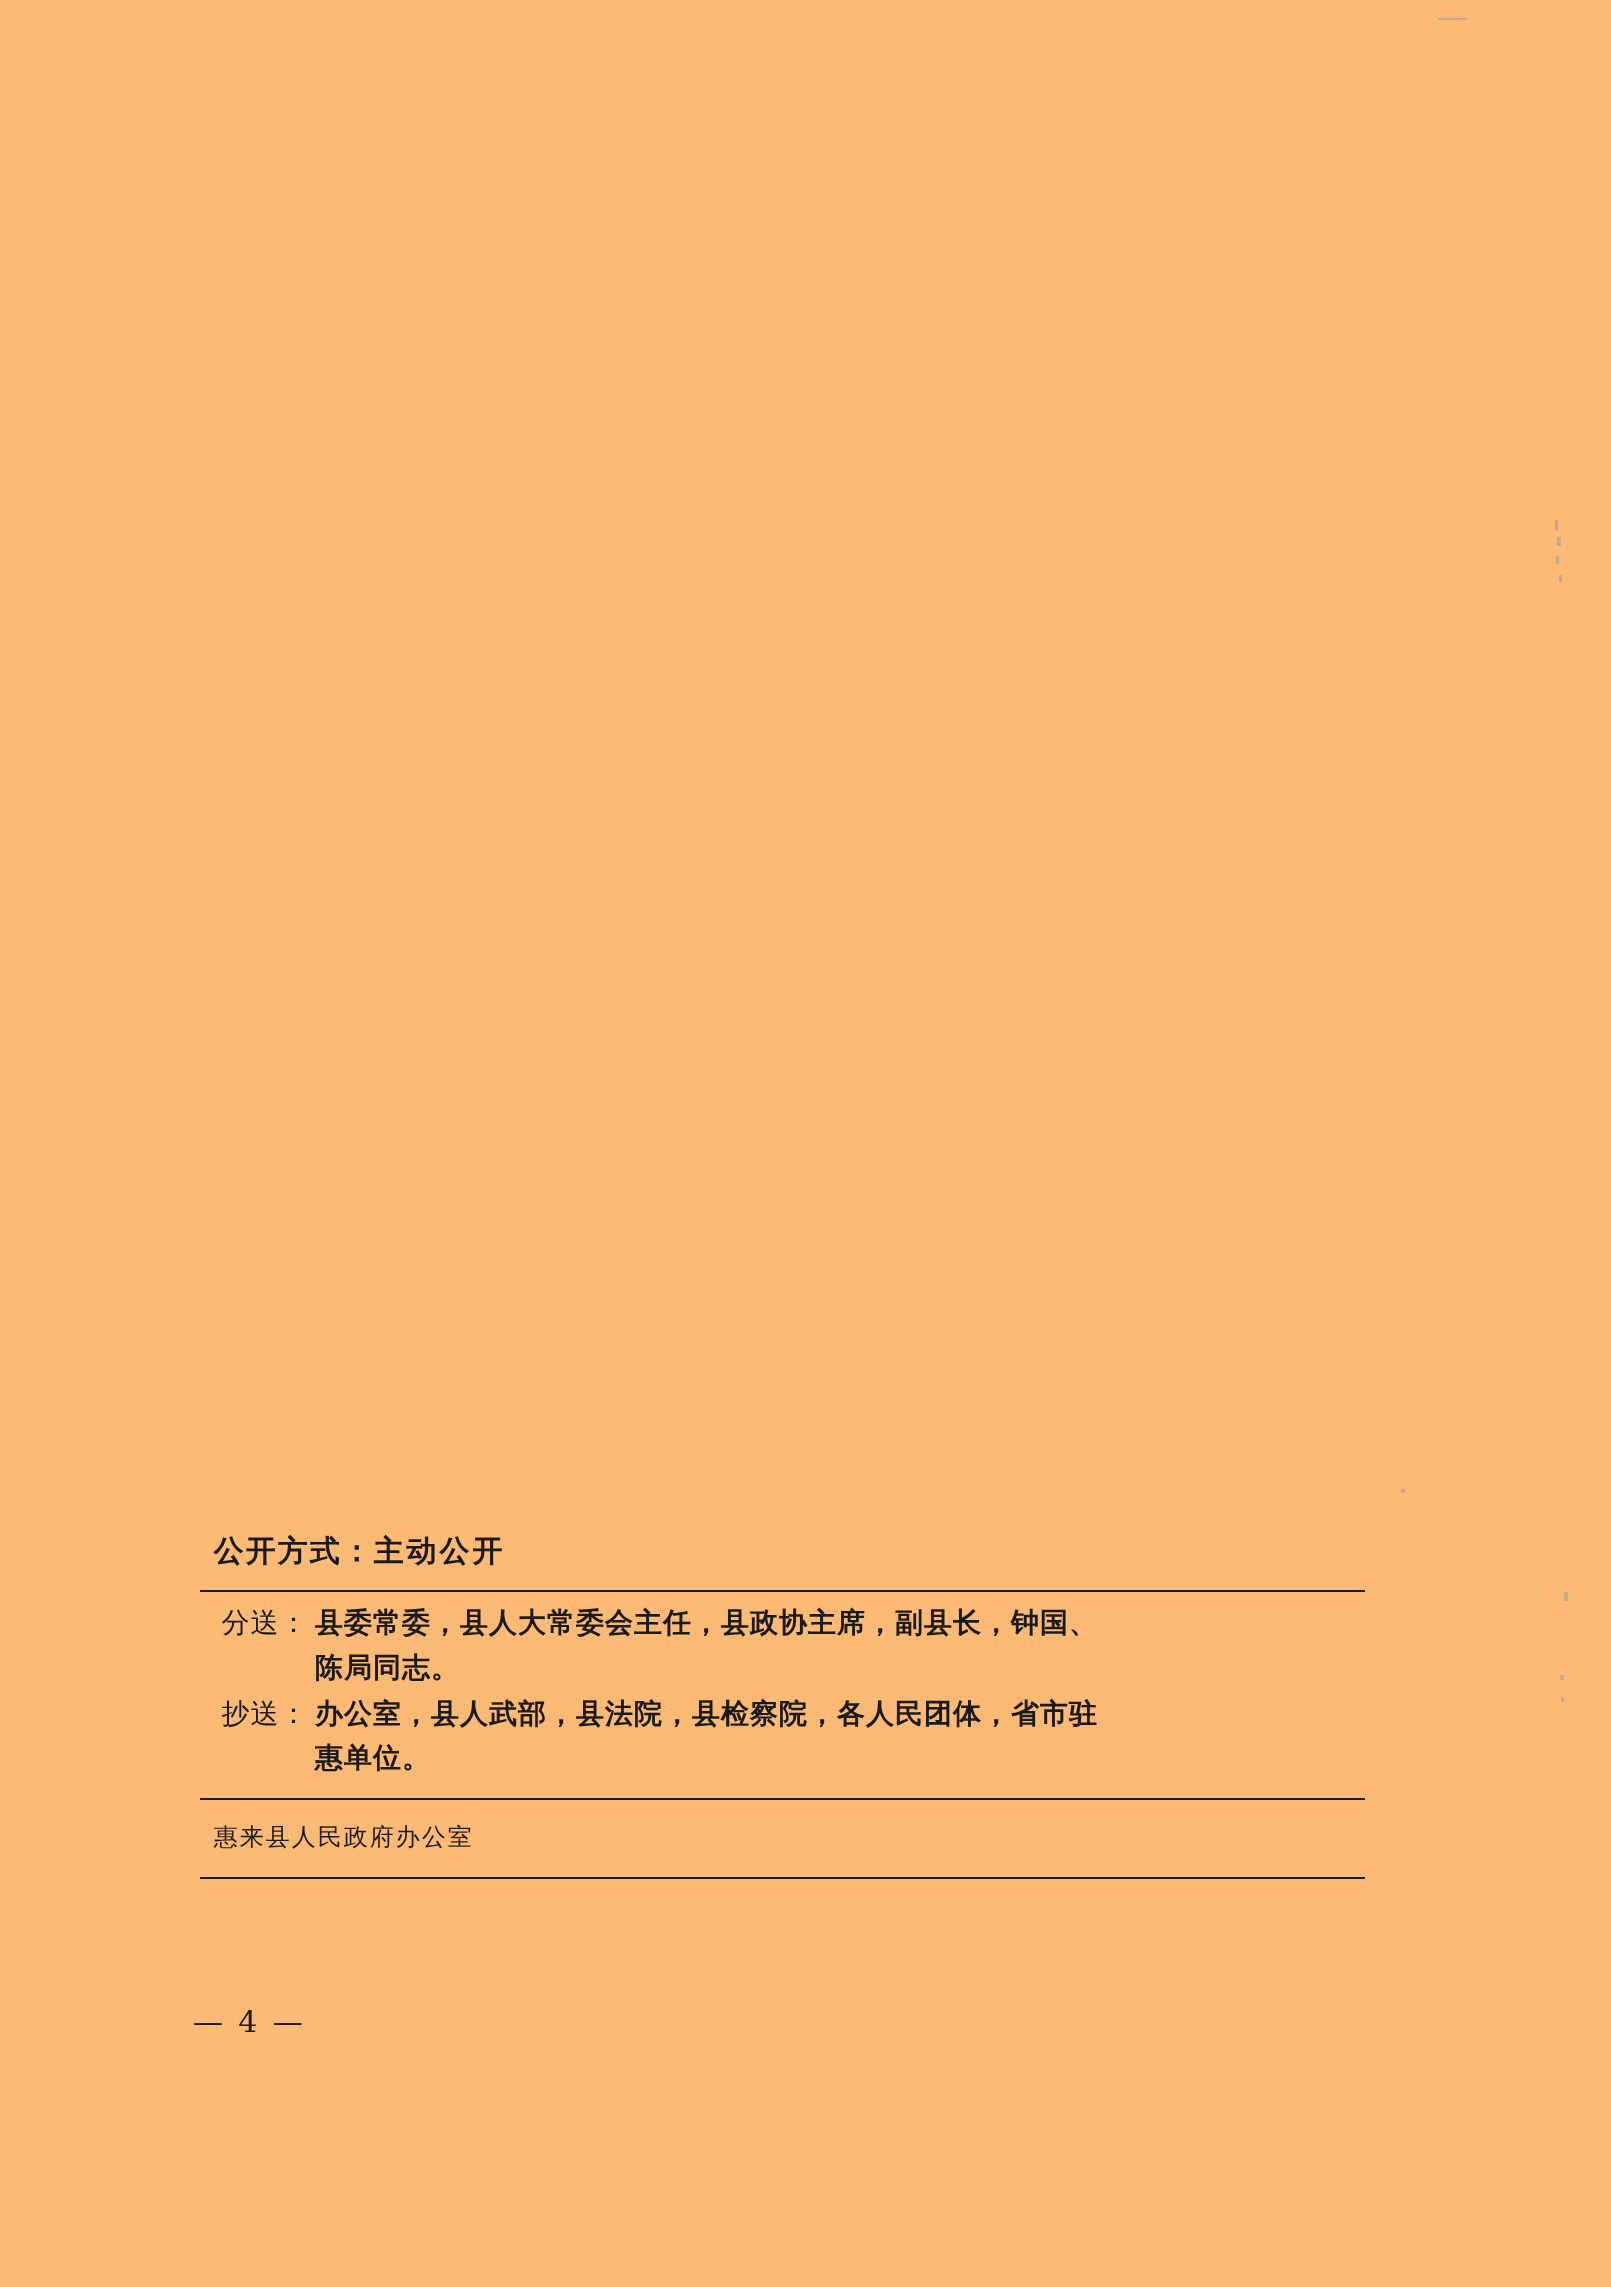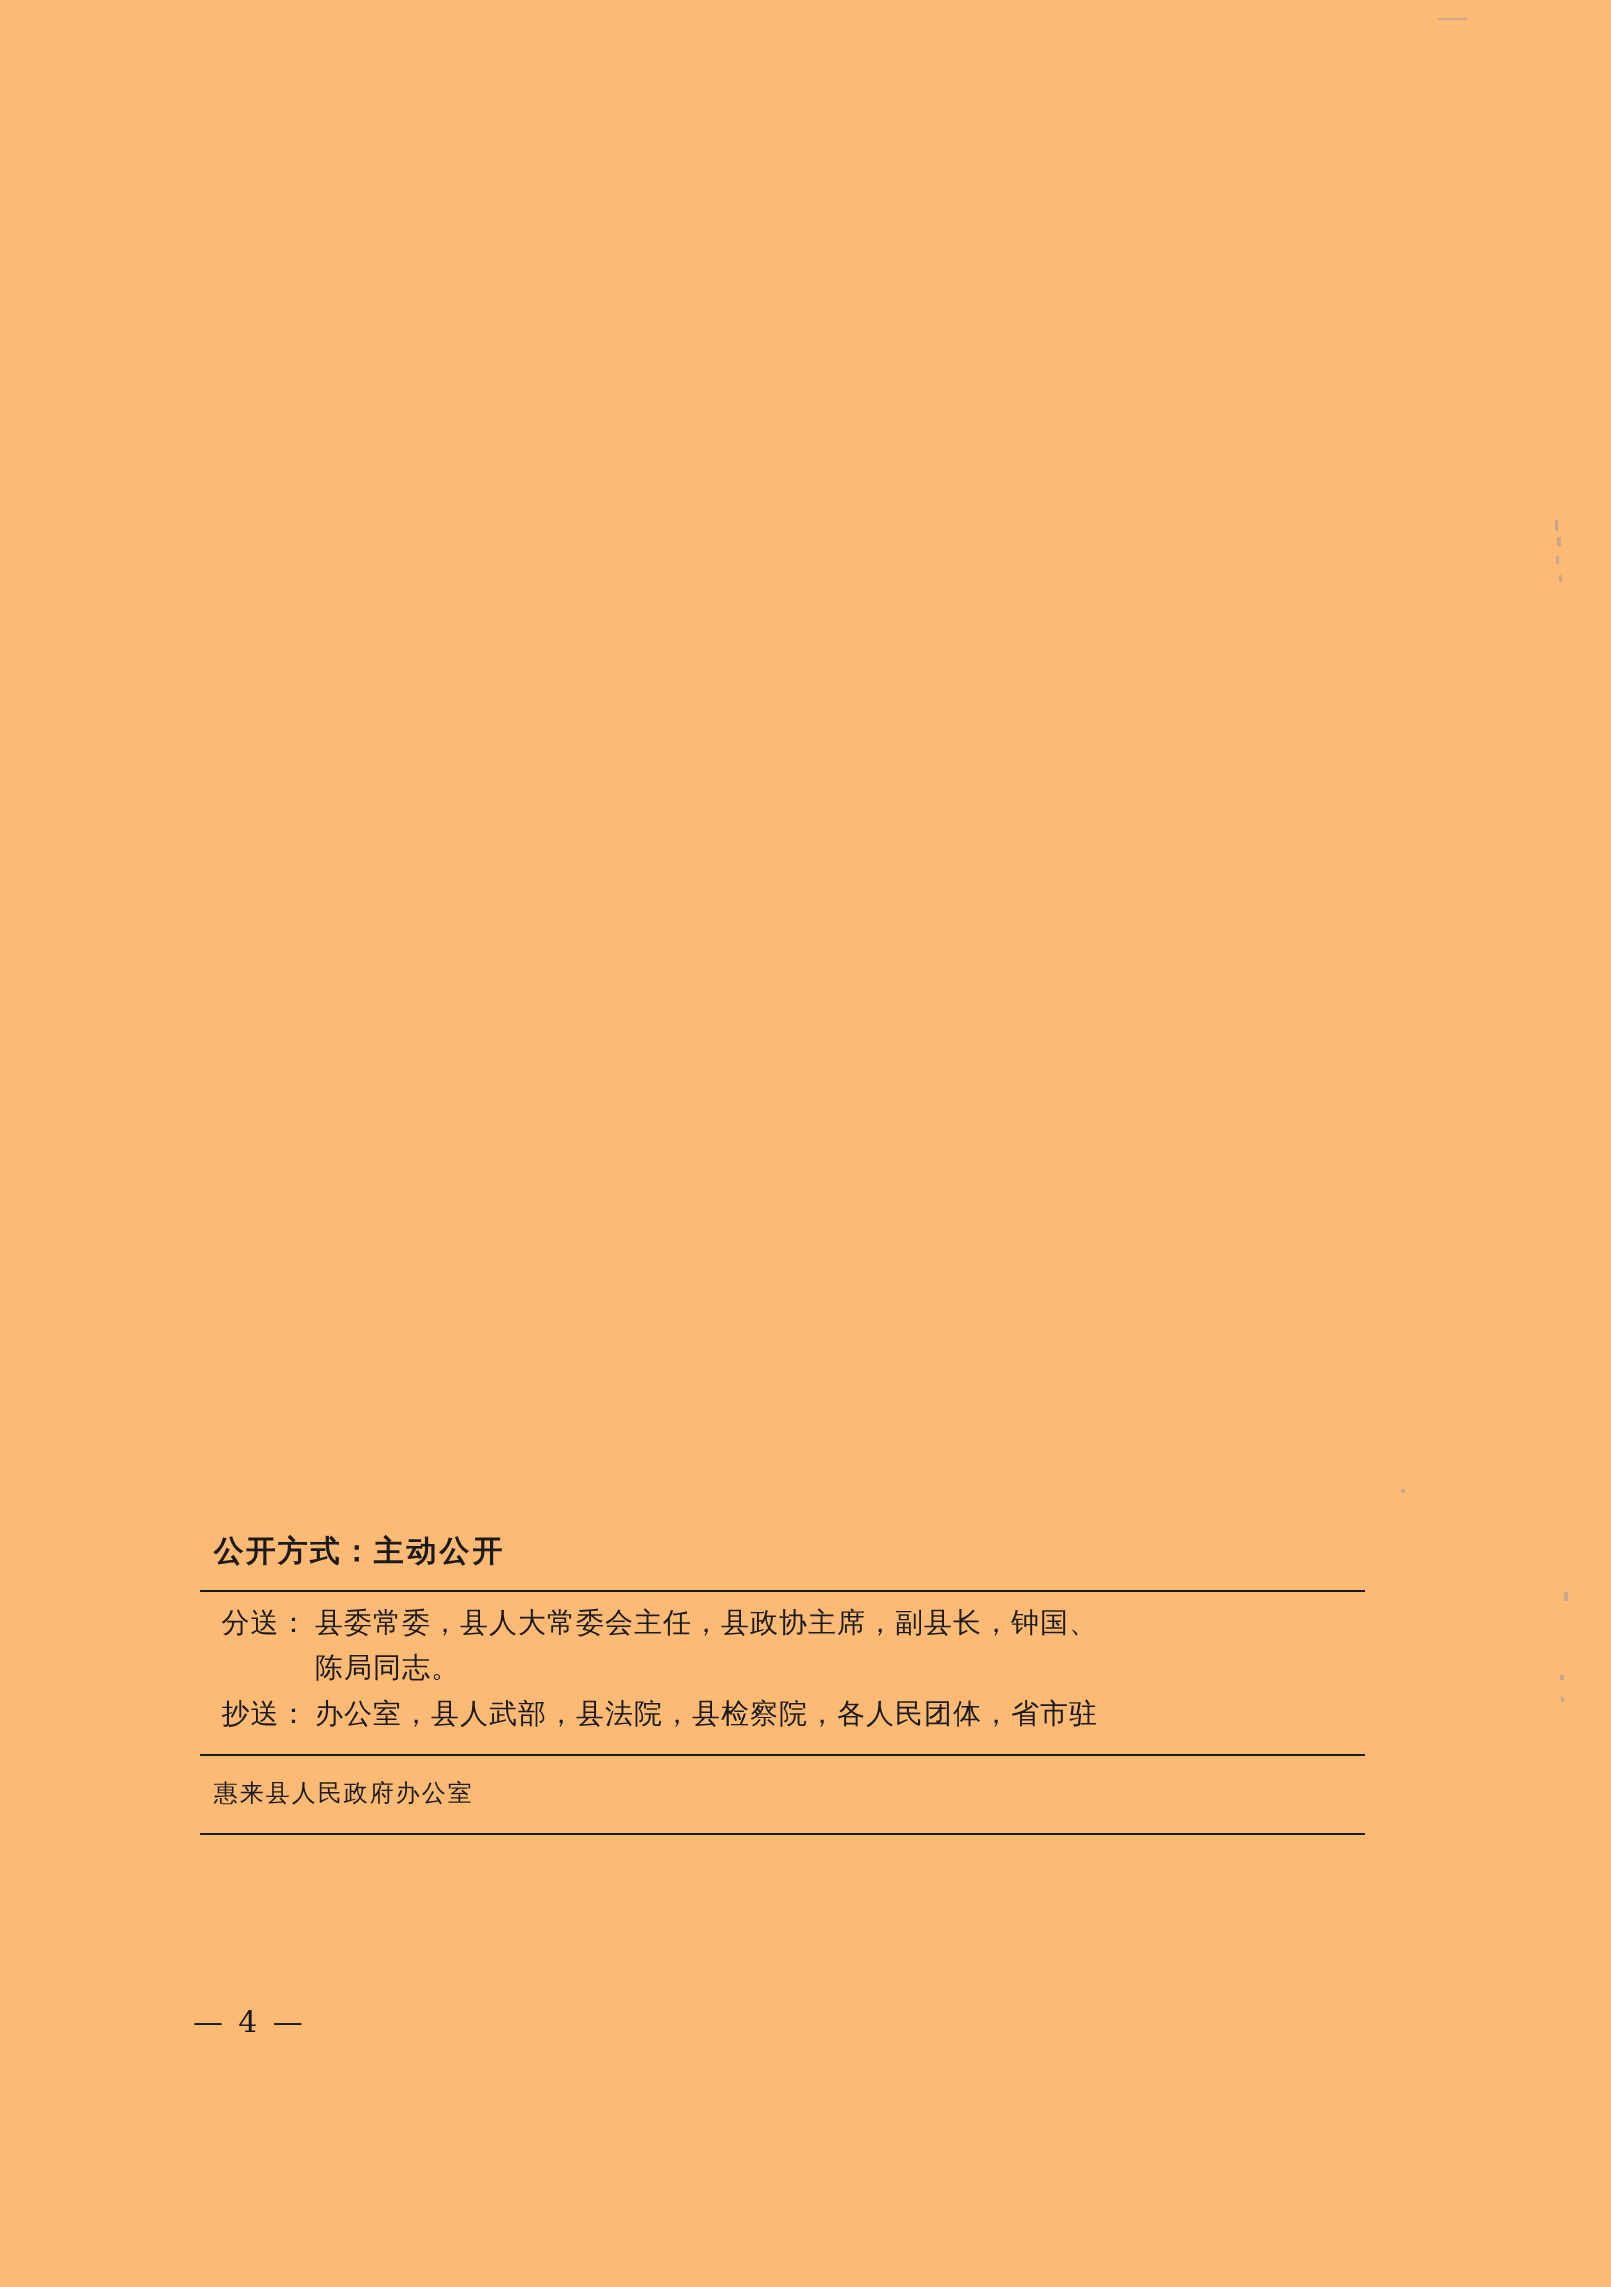--- a/index.html
+++ b/index.html
@@ -75,20 +75,21 @@
   .dist-label {
     width: 115px;
     flex: 0 0 115px;
     padding-left: 21.5px;
     box-sizing: border-box;
     white-space: nowrap;
   }
   .dist-text {
     flex: 1;
     text-align: justify;
+    font-weight: bold;
   }
   .dist-text .l2 {
     display: block;
     text-indent: 0;
   }
 
   .issuer-row {
     display: flex;
     justify-content: space-between;
     align-items: baseline;
@@ -135,20 +136,21 @@
       <div class="dist-text">
         <span>县委常委，县人大常委会主任，县政协主席，副县长，钟国、</span>
         <span class="l2">陈局同志。</span>
       </div>
     </div>
 
     <div class="dist-row">
       <div class="dist-label">抄送：</div>
       <div class="dist-text">
         <span class="l2">办公室，县人武部，县法院，县检察院，各人民团体，省市驻</span>
+        <span class="l2">惠单位。</span>
       </div>
     </div>
 
     <div class="rule thin"></div>
 
     <div class="issuer-row">
       <span>惠来县人民政府办公室</span>
     </div>
 
     <div class="rule thin"></div>

